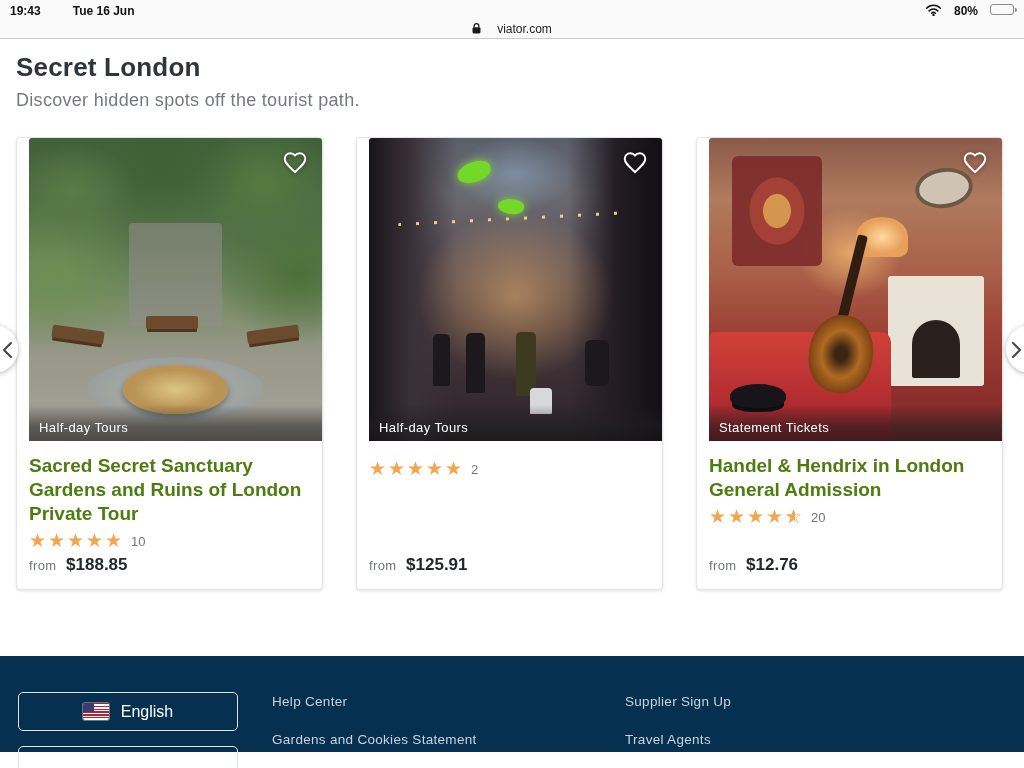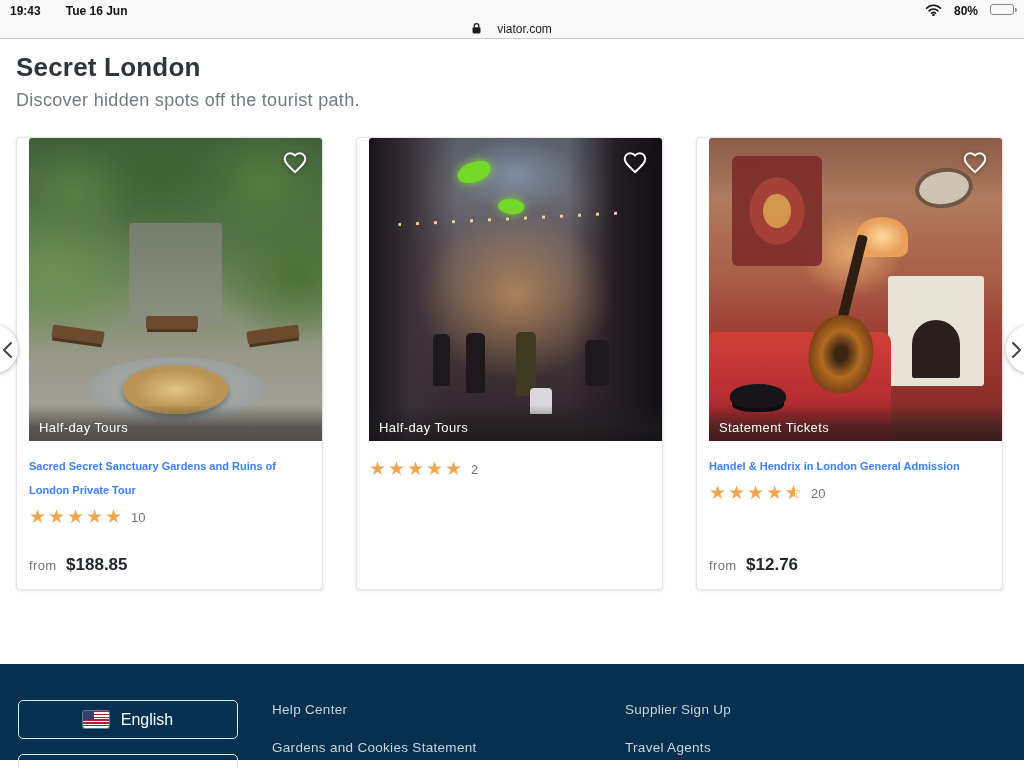--- a/index.html
+++ b/index.html
@@ -8,21 +8,21 @@
   .screen {
     position:relative; width:1024px; height:768px; margin:0 auto;
     background:#ffffff; overflow:hidden;
   }
 
   
   .topbar { position:absolute; top:0; left:0; width:100%; height:39px;
     background:#f9f9f9; border-bottom:1px solid #c9cacc; }
   .statusbar { height:20px; display:flex; justify-content:space-between;
     align-items:center; padding:2px 10px 0 10px; font-size:12px; font-weight:700; color:#111; }
-  .sb-left { display:flex; gap:25px; }
+  .sb-left { display:flex; gap:32px; }
   .sb-right { display:flex; align-items:flex-start; gap:12px; }
   .wifi-icon svg { display:block; }
   .battery { position:relative; width:24px; height:11px; border:1px solid #8a8a8a;
     border-radius:3px; padding:1px; }
   .battery .fill { width:80%; height:100%; background:#111; border-radius:1px; }
   .battery .nub { position:absolute; right:-4px; top:3px; width:2px; height:4px;
     background:#8a8a8a; border-radius:0 2px 2px 0; }
   .urlbar { height:17px; display:flex; justify-content:center; align-items:center;
     gap:16px; font-size:12px; color:#1c1c1c; cursor:pointer; }
   .lock-icon svg { display:block; }
@@ -107,21 +107,21 @@
   .badge-strip { position:absolute; left:0; bottom:0; width:100%; height:36px;
     background:linear-gradient(180deg, rgba(0,0,0,0) 0%, rgba(30,30,30,0.55) 60%, rgba(20,20,20,0.6) 100%);
     display:flex; align-items:flex-end; padding:0 0 6px 10px; }
   .badge-strip span { color:#fff; font-size:13px; letter-spacing:0.4px; }
 
   .heart-btn { position:absolute; top:8px; right:8px; width:32px; height:32px;
     background:transparent; border:none; cursor:pointer; }
   .heart-btn svg { display:block; filter:drop-shadow(0 1px 2px rgba(0,0,0,0.4)); }
 
   .card-body { flex:1; display:flex; flex-direction:column; padding:13px 12px 14px 12px; }
-  .card-title { font-size:11px; line-height:24px; font-weight:700; color:#3b82f6; }
+  .card-title { font-size:19px; line-height:24px; font-weight:700; color:#4d7c0f; }
   .rating { display:flex; align-items:center; margin-top:5px; }
   .stars { font-size:19px; color:var(--star); letter-spacing:1.5px; line-height:20px; }
   .st { display:inline-block; width:1em; }
   .st.half { position:relative; }
   .st.half .h-top { position:absolute; left:0; top:0; width:55%; overflow:hidden; }
   .review-count { margin-left:7px; font-size:13px; color:#6f7479; }
   .price-row { margin-top:auto; }
   .from-label { font-size:13px; color:#6f7479; letter-spacing:0.4px; margin-right:5px; }
   .price { font-size:17px; font-weight:700; color:#24282c; }
 
@@ -129,21 +129,21 @@
   .nav-btn { position:absolute; width:48px; height:48px; border-radius:50%;
     background:#fff; border:none; box-shadow:0 1px 5px rgba(0,0,0,0.3);
     cursor:pointer; top:285px; }
   .nav-btn.prev { left:-30px; }
   .nav-btn.next { right:-30px; }
   .nav-btn svg { position:absolute; top:16px; }
   .nav-btn.prev svg { right:5px; }
   .nav-btn.next svg { left:5px; }
 
   
-  .footer { position:absolute; left:0; bottom:8px; width:100%; height:96px;
+  .footer { position:absolute; left:0; bottom:16px; width:100%; height:96px;
     background:var(--footer-bg); }
   .lang-btn { position:absolute; left:18px; top:36px; width:220px; height:39px;
     background:transparent; border:1px solid #dfe7ee; border-radius:5px;
     display:flex; align-items:center; justify-content:center; gap:12px;
     color:#fff; font-size:16px; font-family:"Liberation Sans",sans-serif; cursor:pointer; }
   .lang-btn.secondary { top:90px; }
   .flag { position:relative; width:26px; height:17px; border-radius:2px; overflow:hidden;
     background:repeating-linear-gradient(180deg,#b22234 0 1.4px,#fff 1.4px 2.8px);
     box-shadow:0 0 0 1px rgba(255,255,255,0.35); }
   .flag::before { content:""; position:absolute; left:0; top:0; width:11px; height:9px;
@@ -244,20 +244,24 @@
           </button>
           <div class="badge-strip">
             <span>Half-day Tours</span>
           </div>
         </div>
         <div class="card-body">
           <div class="rating">
             <span class="stars"><span class="st full">★</span><span class="st full">★</span><span class="st full">★</span><span class="st full">★</span><span class="st full">★</span></span>
             <span class="review-count">2</span>
           </div>
+          <div class="price-row">
+            <span class="from-label">from</span>
+            <span class="price">$125.91</span>
+          </div>
         </div>
       </article>
 
       <article class="card">
         <div class="card-img img-3">
           <div class="tapestry"></div>
           <div class="mirror"></div>
           <div class="lamp"></div>
           <div class="fireplace">
               <div class="hole"></div>

